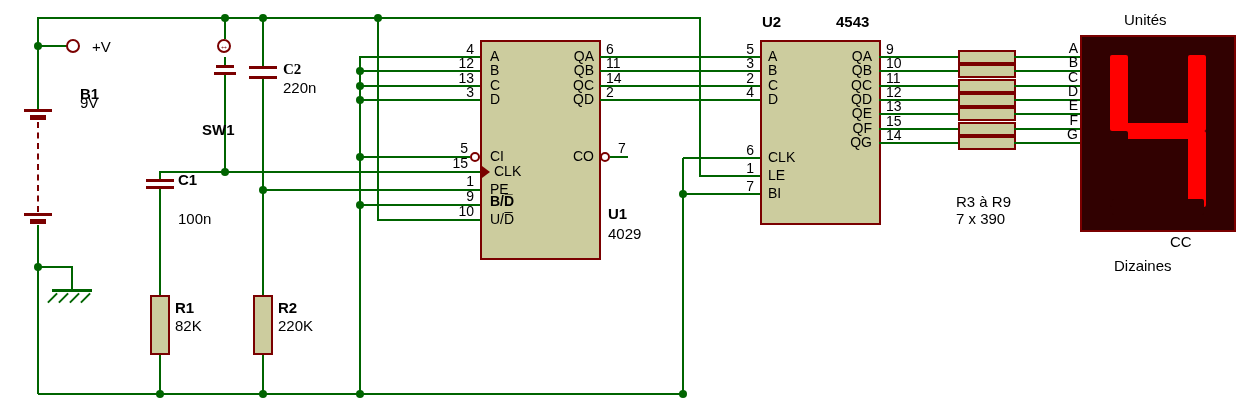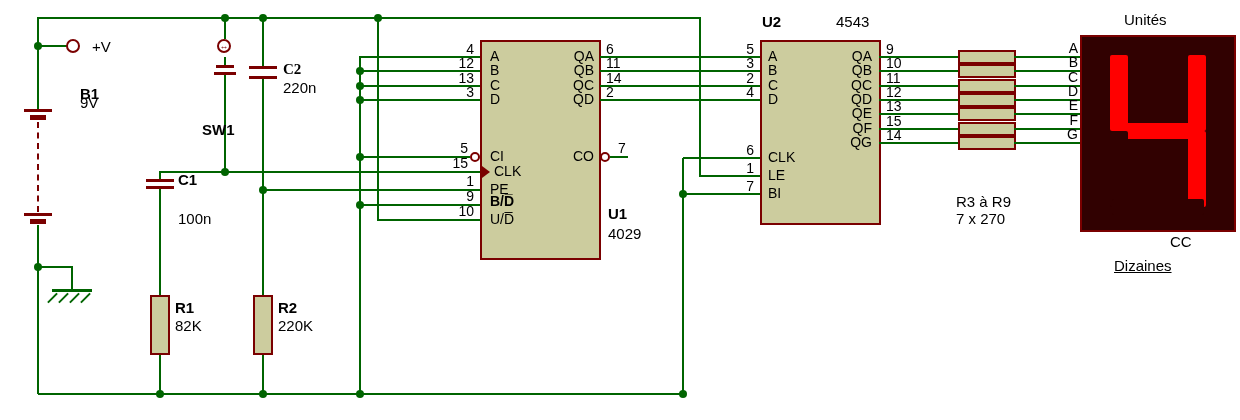--- a/index.html
+++ b/index.html
@@ -164,21 +164,21 @@
   <div class="wv" style="left:699px;top:17px;height:160px;"></div>
   <div class="wh" style="left:700px;top:175px;width:60px;"></div>
   <div class="wh" style="left:683px;top:157px;width:77px;"></div>
   <div class="wh" style="left:683px;top:193px;width:77px;"></div>
   <div class="wv" style="left:682px;top:158px;height:236px;"></div>
   <div class="dot" style="left:679px;top:190px;"></div>
   <div class="dot" style="left:679px;top:390px;"></div>
 
   <div class="box" style="left:760px;top:40px;width:121px;height:185px;"></div>
   <div class="lbl ref" style="left:762px;top:14px;">U2</div>
-  <div class="lbl" style="left:836px;top:14px;">4543</div>
+  <div class="lbl" style="left:836px;top:14px;font-weight:bold;">4543</div>
 
   <div class="pl" style="left:768px;top:49px;">A</div>
   <div class="pl" style="left:768px;top:63px;">B</div>
   <div class="pl" style="left:768px;top:78px;">C</div>
   <div class="pl" style="left:768px;top:92px;">D</div>
   <div class="pl" style="left:768px;top:150px;">CLK</div>
   <div class="pl" style="left:768px;top:168px;">LE</div>
   <div class="pl" style="left:768px;top:186px;">BI</div>
 
   <div class="pl plr" style="left:828px;top:49px;">QA</div>
@@ -223,21 +223,21 @@
 
   <div class="wh" style="left:1014px;top:56px;width:66px;"></div>
   <div class="wh" style="left:1014px;top:70px;width:66px;"></div>
   <div class="wh" style="left:1014px;top:85px;width:66px;"></div>
   <div class="wh" style="left:1014px;top:99px;width:66px;"></div>
   <div class="wh" style="left:1014px;top:113px;width:66px;"></div>
   <div class="wh" style="left:1014px;top:128px;width:66px;"></div>
   <div class="wh" style="left:1014px;top:142px;width:66px;"></div>
 
   <div class="lbl" style="left:956px;top:194px;">R3 à R9</div>
-  <div class="lbl" style="left:956px;top:211px;">7 x 270</div>
+  <div class="lbl" style="left:956px;top:211px;">7 x 390</div>
 
   <div class="pn pnr" style="left:1050px;top:41px;">A</div>
   <div class="pn pnr" style="left:1050px;top:55px;">B</div>
   <div class="pn pnr" style="left:1050px;top:70px;">C</div>
   <div class="pn pnr" style="left:1050px;top:84px;">D</div>
   <div class="pn pnr" style="left:1050px;top:98px;">E</div>
   <div class="pn pnr" style="left:1050px;top:113px;">F</div>
   <div class="pn pnr" style="left:1050px;top:127px;">G</div>
 
   <div class="lbl" style="left:1124px;top:12px;">Unités</div>
@@ -246,16 +246,16 @@
       <rect x="30" y="14" width="92" height="16" rx="2" fill="#310101"></rect>
       <rect x="28" y="18" width="18" height="76" rx="2" fill="#ff0000"></rect>
       <rect x="106" y="18" width="18" height="76" rx="2" fill="#ff0000"></rect>
       <rect x="30" y="86" width="92" height="16" rx="2" fill="#ff0000"></rect>
       <rect x="28" y="94" width="18" height="76" rx="2" fill="#310101"></rect>
       <rect x="106" y="94" width="18" height="76" rx="2" fill="#ff0000"></rect>
       <rect x="30" y="162" width="92" height="16" rx="2" fill="#310101"></rect>
     </svg>
   </div>
   <div class="lbl" style="left:1170px;top:234px;">CC</div>
-  <div class="lbl" style="left:1114px;top:258px;text-decoration:underline;">Dizaines</div>
+  <div class="lbl" style="left:1114px;top:258px;">Dizaines</div>
 
 
 </div>
 
 </body></html>

